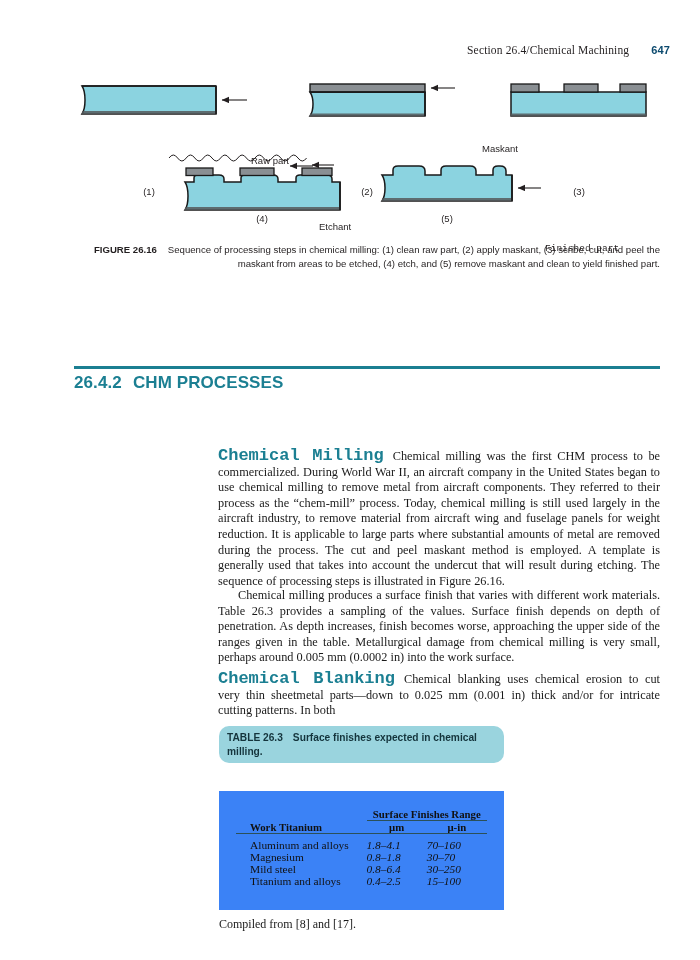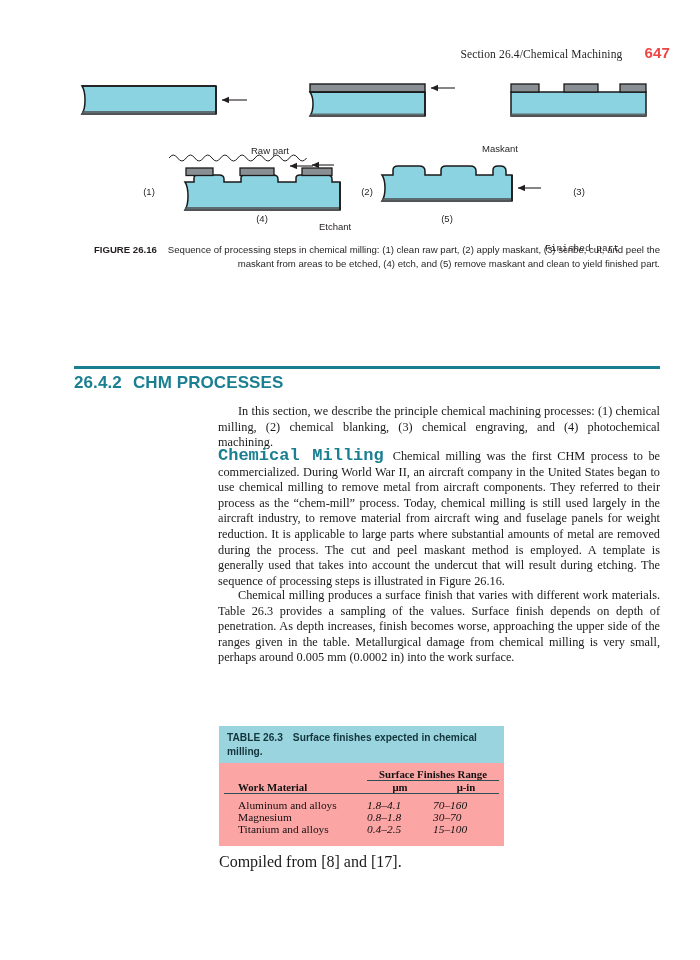--- a/index.html
+++ b/index.html
@@ -16,22 +16,22 @@
   
   .runhead{
     position:absolute;top:44px;right:30px;
     font-family:"Liberation Serif", serif;
     font-size:11.5px;color:#231f20;
     letter-spacing:.15px;
     white-space:nowrap;
   }
   .runhead .folio{
     font-family:"Liberation Sans", sans-serif;
-    font-weight:bold;font-size:15px;
-    margin-left:22px;color:#ef4444;
+    font-weight:bold;font-size:11px;
+    margin-left:22px;color:#0c4a6e;
   }
 
   
   .figure{position:absolute;left:0;top:62px;width:700px;height:172px;}
   .fig-label{
     position:absolute;
     font-family:"Liberation Sans", sans-serif;
     font-size:9.5px;color:#231f20;white-space:nowrap;
   }
   .step-no{
@@ -82,23 +82,24 @@
   .sec-head .num{margin-right:11px;}
 
   
   .table-wrap{position:absolute;left:219px;top:726px;width:285px;}
   .tbl-title{
     background:#9ad4de;
     padding:5px 8px 5px 8px;
     font-family:"Liberation Sans", sans-serif;
     font-size:10.2px;font-weight:bold;color:#14343c;
     line-height:13.5px;
+    border-radius:10px;
   }
   .tbl-title .t-gap{display:inline-block;width:10px;}
-  .tbl-body{background:#fca5a5;padding:5px;}
+  .tbl-body{background:#3b82f6;padding:17px;margin-top:28px;}
   table.data{
     border-collapse:collapse;width:100%;
     font-family:"Liberation Serif", serif;
     font-size:11.4px;color:#111;
   }
   table.data th,table.data td{padding:0;}
   .grp-row th{
     text-align:center;font-weight:bold;font-size:10.8px;
     font-family:"Liberation Serif", serif;
     padding-top:7px;padding-bottom:2px;
@@ -112,21 +113,21 @@
   .hdr-row th.c{text-align:center;}
   .thick-bot{border-bottom:1.6px solid #2b5058;}
   tbody td{padding-top:1.4px;padding-bottom:1.4px;}
   tbody td.mat{text-align:left;padding-left:14px;font-family:Liberation Serif, serif;}
   tbody td.v{text-align:left;font-style:italic;}
   tbody tr:first-child td{padding-top:5px;}
   tbody tr:last-child td{padding-bottom:6px;}
   .tbl-note{
     margin-top:7px;
     font-family:"Liberation Serif", serif;
-    font-size:16px;color:#1a1a1a;
+    font-size:12px;color:#1a1a1a;
   }
 </style>
 </head>
 <body>
 
 <div class="page">
 
   <div class="runhead">
     <span>Section 26.4/Chemical Machining</span><span class="folio">647</span>
   </div>
@@ -191,21 +192,21 @@
                  C386,133 386,119 382,113 Z" fill="#8bd3e0" stroke="#1a1a1a" stroke-width="1.5"></path>
         <path d="M382,136 L512,136 L512,139 L382,139 Z" fill="#55595c" opacity="0.85"></path>
         <line x1="512" y1="113" x2="512" y2="139" stroke="#1a1a1a" stroke-width="1.6"></line>
         <line x1="541" y1="126" x2="518" y2="126" stroke="#231f20" stroke-width="1.1" marker-end="url(#ah)"></line>
       </g>
 
       <line x1="313" y1="104" x2="290" y2="104" stroke="#231f20" stroke-width="1.1" marker-end="url(#ah)"></line>
     </svg>
 
     
-    <div class="fig-label" style="left:251px;top:83px;">Raw part</div>
+    <div class="fig-label" style="left:251px;top:93px;">Raw part</div>
     <div class="fig-label" style="left:459px;top:81px;padding-left:23px;">Maskant</div>
     <div class="fig-label" style="left:319px;top:159px;">Etchant</div>
     <div class="fig-label" style="left:545px;top:181px;font-family:Liberation Mono, monospace;">Finished part</div>
 
     
     <div class="step-no" style="left:129px;top:124px;">(1)</div>
     <div class="step-no" style="left:347px;top:124px;">(2)</div>
     <div class="step-no" style="left:559px;top:124px;">(3)</div>
     <div class="step-no" style="left:242px;top:151px;">(4)</div>
     <div class="step-no" style="left:427px;top:151px;">(5)</div>
@@ -214,65 +215,70 @@
   <div class="fig-caption">
     <b>FIGURE 26.16</b><span class="gap"></span><span>Sequence of processing steps in chemical milling: (1) clean raw part, (2) apply maskant, (3) scribe, cut, and peel the maskant from areas to be etched, (4) etch, and (5) remove maskant and clean to yield finished part.</span>
   </div>
 
 
   <div class="sec-rule"></div>
   <div class="sec-head">
     <span class="num">26.4.2</span><span>CHM PROCESSES</span>
   </div>
 
-  <div class="col" style="top:404px;">
-    <p class="body indent">In this section, we describe the principle chemical machining processes: (1) chemical milling, (2) chemical blanking, (3) chemical engraving, and (4) photochemical machining.</p>
-  </div>
 
   <div class="col" style="top:448px;">
     <p class="body"><span class="runin">Chemical Milling</span><span class="runin-gap"></span><span>Chemical milling was the first CHM process to be commercialized. During World War II, an aircraft company in the United States began to use chemical milling to remove metal from aircraft components. They referred to their process as the “chem-mill” process. Today, chemical milling is still used largely in the aircraft industry, to remove material from aircraft wing and fuselage panels for weight reduction. It is applicable to large parts where substantial amounts of metal are removed during the process. The cut and peel maskant method is employed. A template is generally used that takes into account the undercut that will result during etching. The sequence of processing steps is illustrated in Figure 26.16.</span></p>
   </div>
 
   <div class="col" style="top:588px;">
     <p class="body indent">Chemical milling produces a surface finish that varies with different work materials. Table 26.3 provides a sampling of the values. Surface finish depends on depth of penetration. As depth increases, finish becomes worse, approaching the upper side of the ranges given in the table. Metallurgical damage from chemical milling is very small, perhaps around 0.005 mm (0.0002 in) into the work surface.</p>
   </div>
 
+  <div class="col" style="top:671px;">
+    <p class="body"><span class="runin">Chemical Blanking</span><span class="runin-gap"></span><span>Chemical blanking uses chemical erosion to cut very thin sheetmetal parts—down to 0.025 mm (0.001 in) thick and/or for intricate cutting patterns. In both</span></p>
+  </div>
 
   <div class="table-wrap">
     <div class="tbl-title">
       <span>TABLE 26.3</span><span class="t-gap"></span><span>Surface finishes expected in chemical milling.</span>
     </div>
     <div class="tbl-body">
       <table class="data">
           <colgroup>
             <col style="width: 52%;">
             <col style="width: 24%;">
             <col style="width: 24%;">
           </colgroup>
         <thead>
           <tr class="grp-row">
             <th></th>
             <th colspan="2" class="grp-rule">Surface Finishes Range</th>
           </tr>
           <tr class="hdr-row">
-            <th class="left thick-bot">Work Material</th>
+            <th class="left thick-bot">Work Titanium</th>
             <th class="c thick-bot">μm</th>
             <th class="c thick-bot">μ-in</th>
           </tr>
         </thead>
         <tbody>
           <tr>
             <td class="mat">Aluminum and alloys</td>
             <td class="v">1.8–4.1</td>
             <td class="v">70–160</td>
           </tr>
           <tr>
             <td class="mat">Magnesium</td>
             <td class="v">0.8–1.8</td>
             <td class="v">30–70</td>
+          </tr>
+          <tr>
+            <td class="mat">Mild steel</td>
+            <td class="v">0.8–6.4</td>
+            <td class="v">30–250</td>
           </tr>
           <tr>
             <td class="mat">Titanium and alloys</td>
             <td class="v">0.4–2.5</td>
             <td class="v">15–100</td>
           </tr>
         </tbody>
       </table>
     </div>
     <div class="tbl-note">Compiled from [8] and [17].</div>

